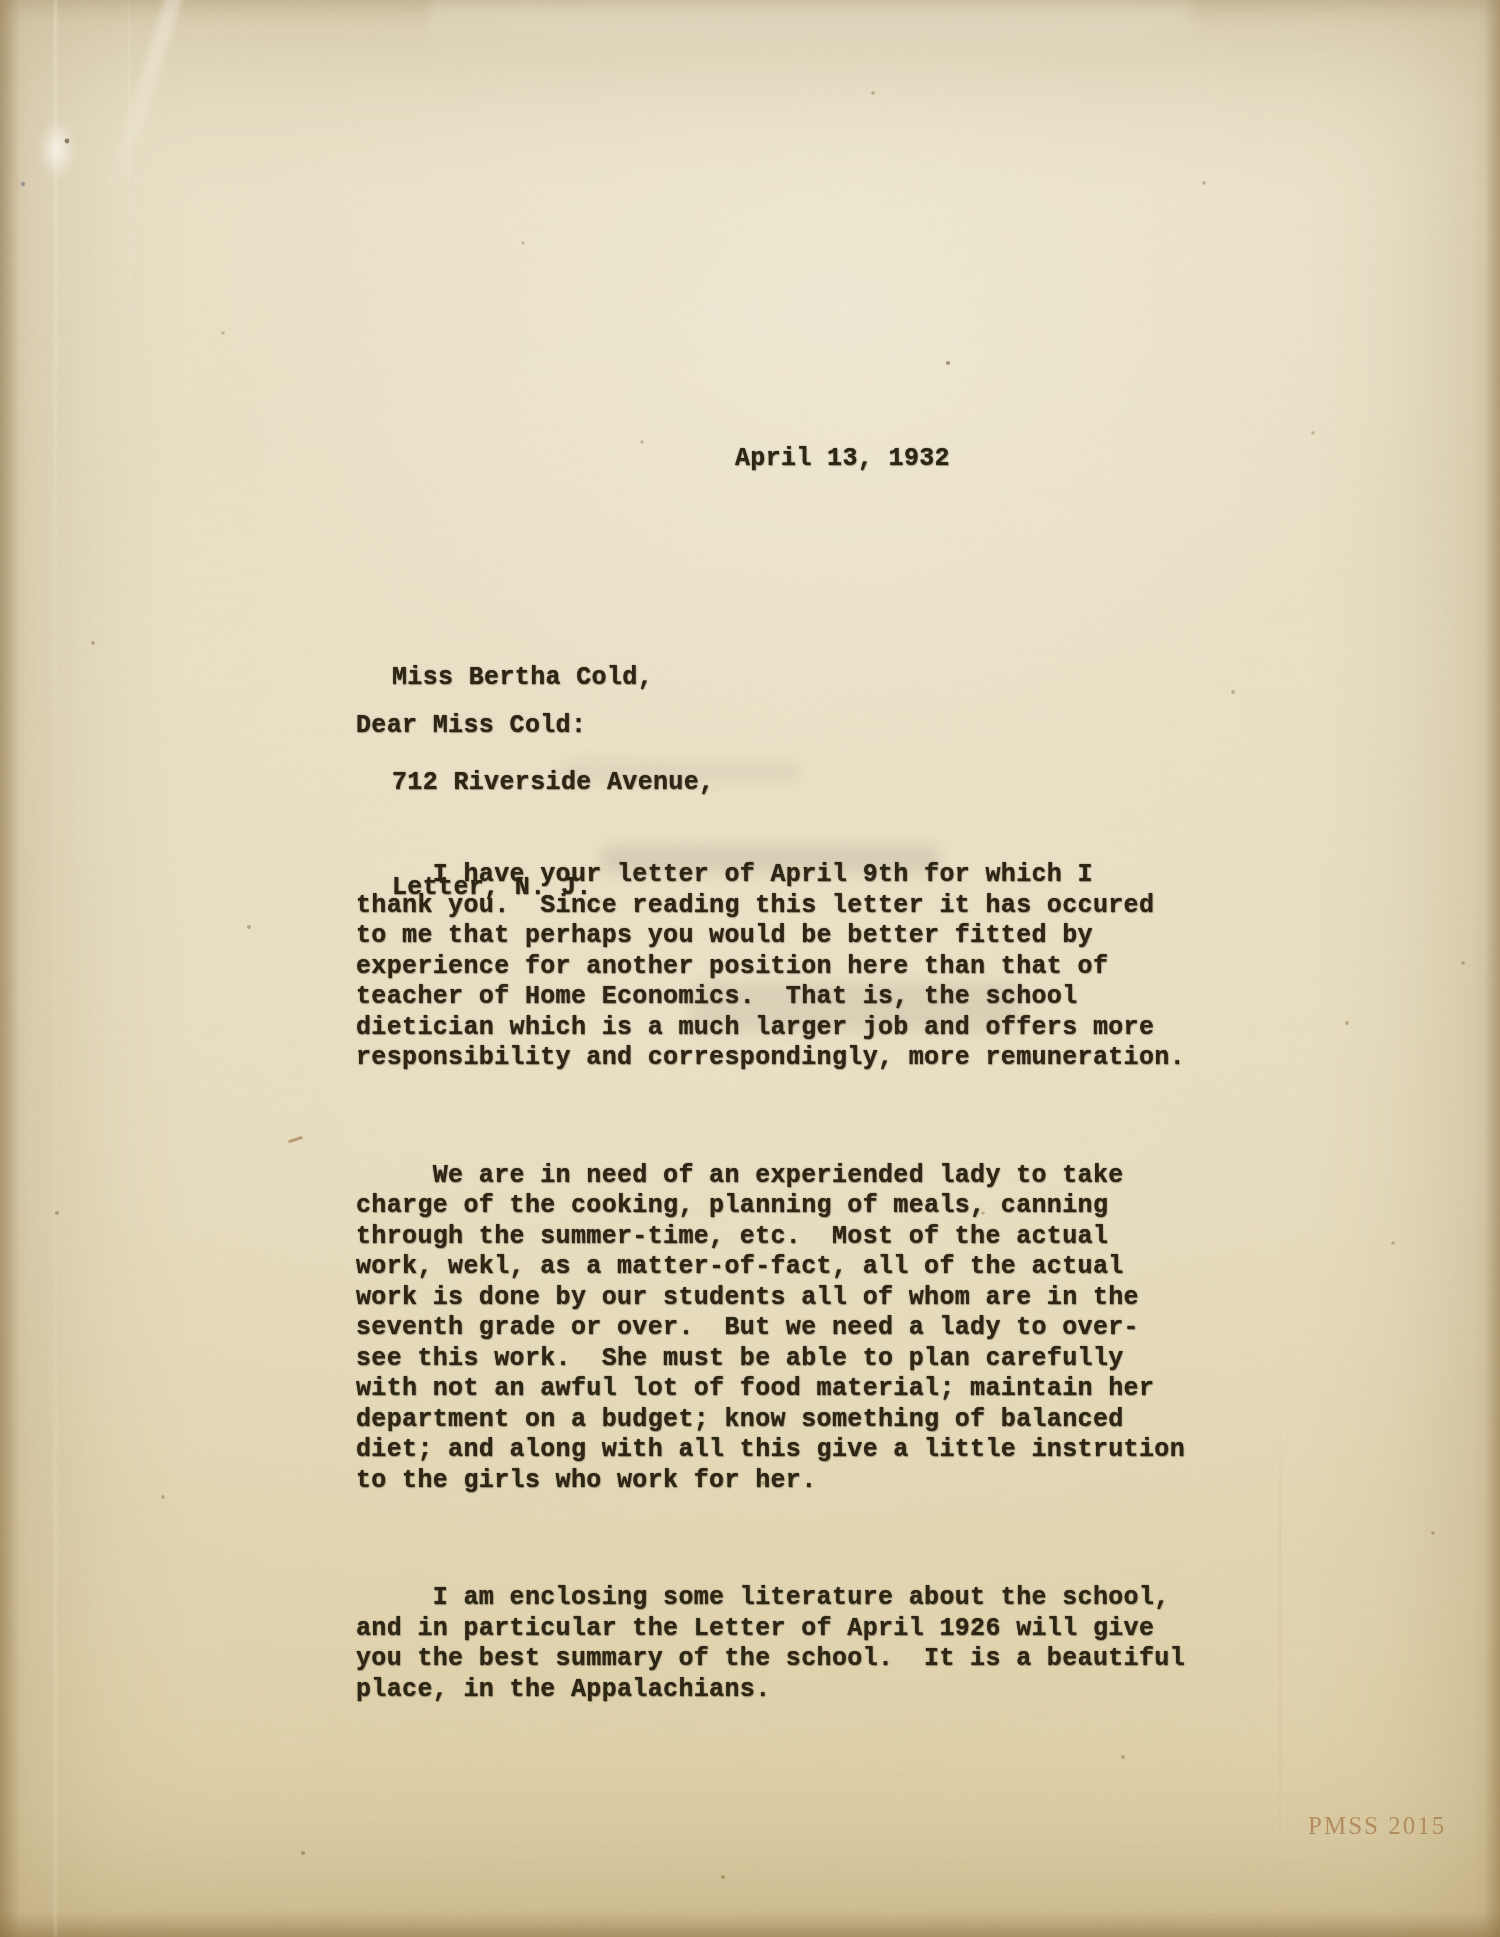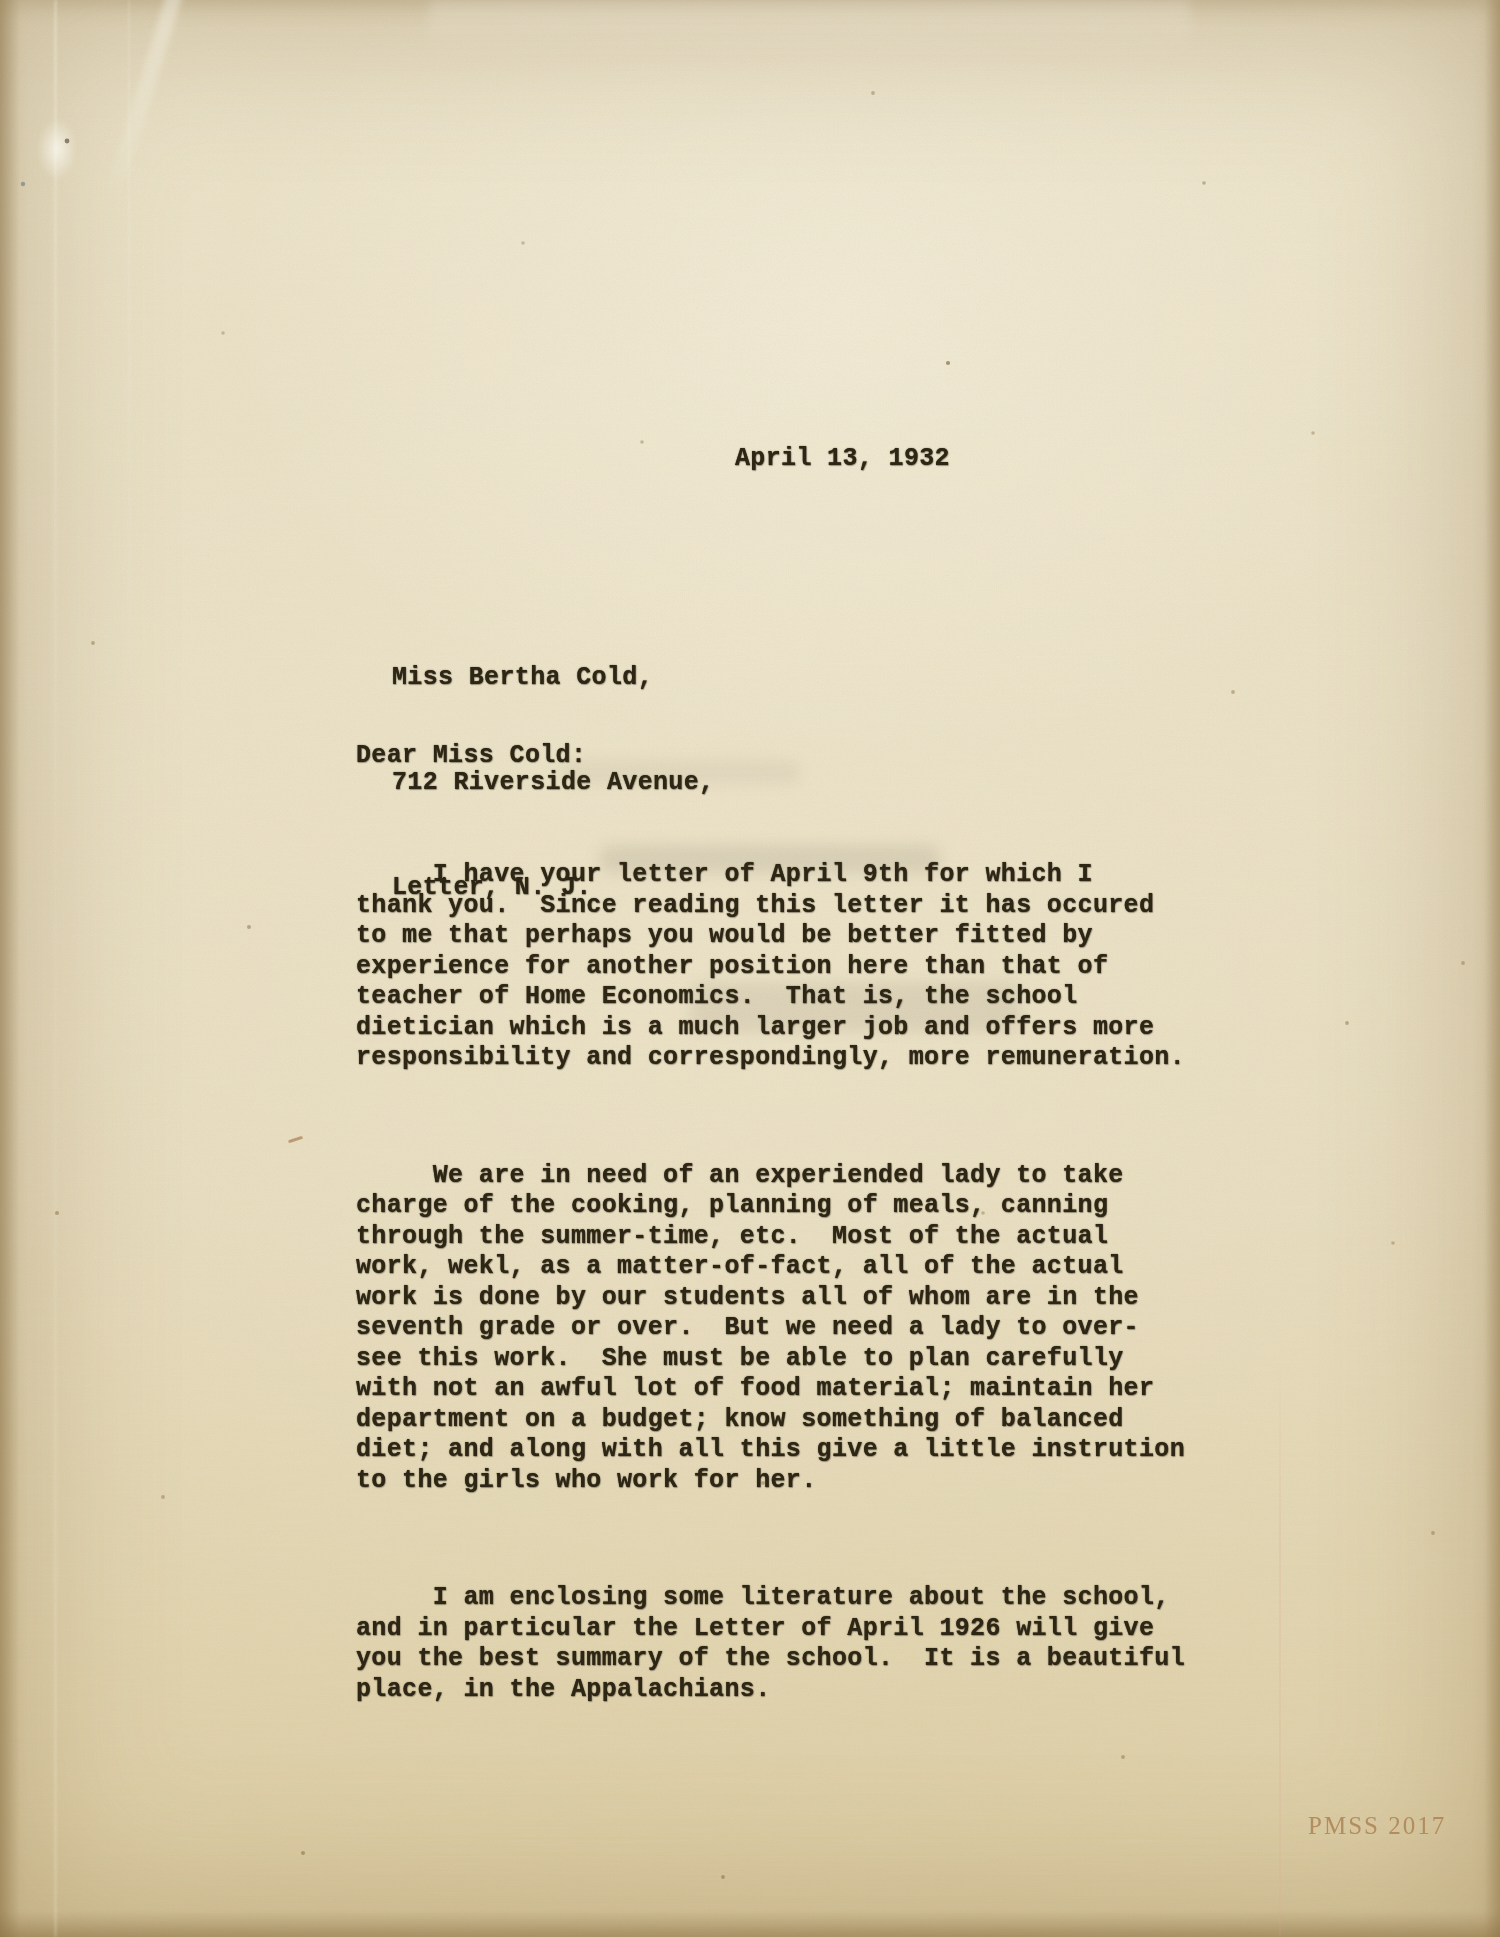--- a/index.html
+++ b/index.html
@@ -84,21 +84,21 @@
     font-family:"Liberation Mono","DejaVu Sans Mono",monospace;
     font-weight:700;
     font-size:25px;
     letter-spacing:0.35px;
     color:#2e2615;
     white-space:pre;
     text-shadow:0 0 1.2px rgba(44,36,21,0.85), 0.6px 0.6px 1px rgba(44,36,21,0.35);
   }
   .date-line   { left:735px; top:444px; line-height:30px; }
   .address     { left:392px; top:590px; line-height:35px; }
-  .salutation  { left:356px; top:741px; line-height:30px; }
+  .salutation  { left:356px; top:711px; line-height:30px; }
   .body-block  { left:356px; top:799px; width:1140px; line-height:30.5px; }
   .body-block p { margin:0 0 26px 0; }
   .watermark {
     position:absolute; left:1308px; top:1812px;
     font-family:"Liberation Serif","DejaVu Serif",serif;
     font-size:25px; letter-spacing:2px;
     color:rgba(169,126,80,0.8);
   }
 </style>
 </head>
@@ -167,15 +167,15 @@
 department on a budget; know something of balanced
 diet; and along with all this give a little instrution
 to the girls who work for her.</p>
     <p>     I am enclosing some literature about the school,
 and in particular the Letter of April 1926 will give
 you the best summary of the school.  It is a beautiful
 place, in the Appalachians.</p>
     
   </div>
 
-  <div class="watermark">PMSS 2017</div>
+  <div class="watermark">PMSS 2015</div>
 
 </div>
 
 </body></html>

